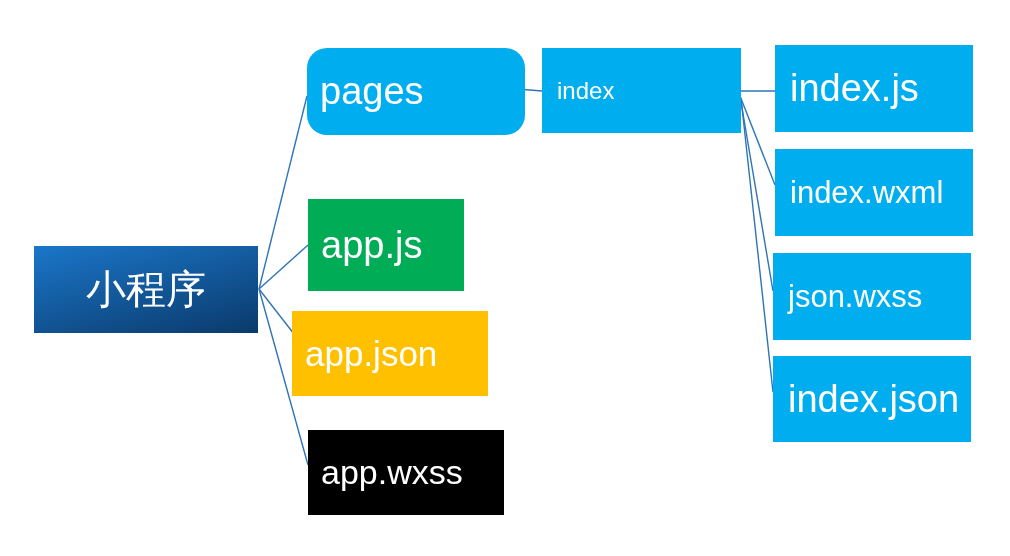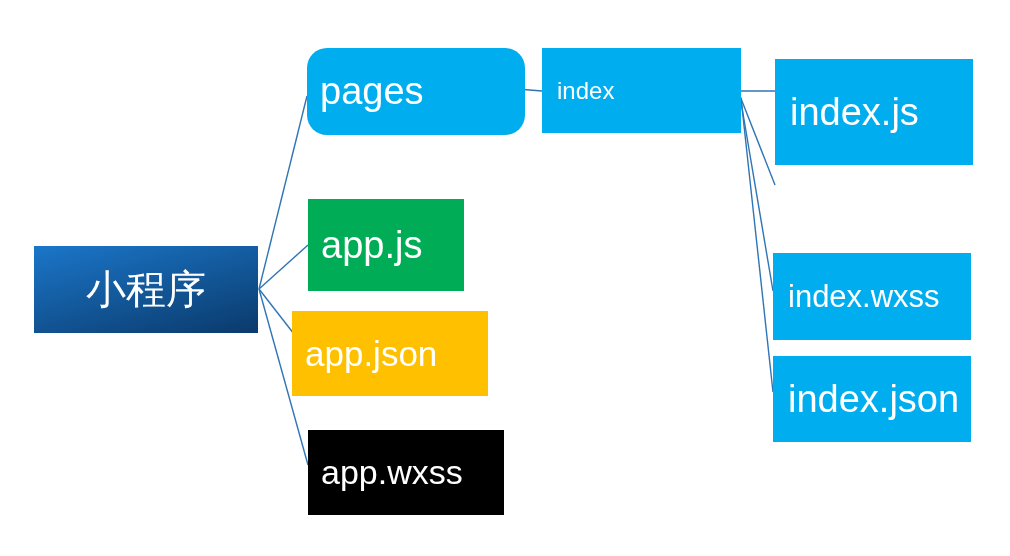--- a/index.html
+++ b/index.html
@@ -38,21 +38,21 @@
   
   .n-root   { left: 34px;  top: 246px; width: 224px; height: 87px; justify-content: center; font-size: 40px; }
   
   .n-pages  { left: 307px; top: 48px;  width: 218px; height: 87px; padding-left: 13px; font-size: 38px; border-radius: 20px; }
   .n-appjs  { left: 308px; top: 199px; width: 156px; height: 92px; padding-left: 13px; font-size: 38px; }
   .n-appjson{ left: 292px; top: 311px; width: 196px; height: 85px; padding-left: 13px; font-size: 35px; }
   .n-appwxss{ left: 308px; top: 430px; width: 196px; height: 85px; padding-left: 13px; font-size: 34px; }
   
   .n-index  { left: 542px; top: 48px;  width: 199px; height: 85px; padding-left: 15px; font-size: 24px; }
   
-  .n-indexjs   { left: 775px; top: 59px;  width: 198px; height: 106px; padding-left: 15px; font-size: 38px; }
+  .n-indexjs   { left: 775px; top: 45px;  width: 198px; height: 87px; padding-left: 15px; font-size: 38px; }
   .n-indexwxml { left: 775px; top: 149px; width: 198px; height: 87px; padding-left: 15px; font-size: 31px; }
   .n-indexwxss { left: 773px; top: 253px; width: 198px; height: 87px; padding-left: 15px; font-size: 31px; }
   .n-indexjson { left: 773px; top: 356px; width: 198px; height: 86px; padding-left: 15px; font-size: 38px; }
 </style>
 </head>
 <body>
 
 <div id="canvas">
 
   <svg id="connectors" viewBox="0 0 1010 556">
@@ -88,22 +88,25 @@
   </div>
 
   <div class="node n-index" style="background: rgb(0, 174, 239);">
     <span>index</span>
   </div>
 
   <div class="node n-indexjs" style="background: rgb(0, 174, 239);">
     <span>index.js</span>
   </div>
 
+  <div class="node n-indexwxml" style="background: rgb(0, 174, 239);">
+    <span>index.wxml</span>
+  </div>
 
   <div class="node n-indexwxss" style="background: rgb(0, 174, 239);">
-    <span>index.wxss</span>
+    <span>json.wxss</span>
   </div>
 
   <div class="node n-indexjson" style="background: rgb(0, 174, 239);">
     <span>index.json</span>
   </div>
 
 </div>
 
 </body></html>

